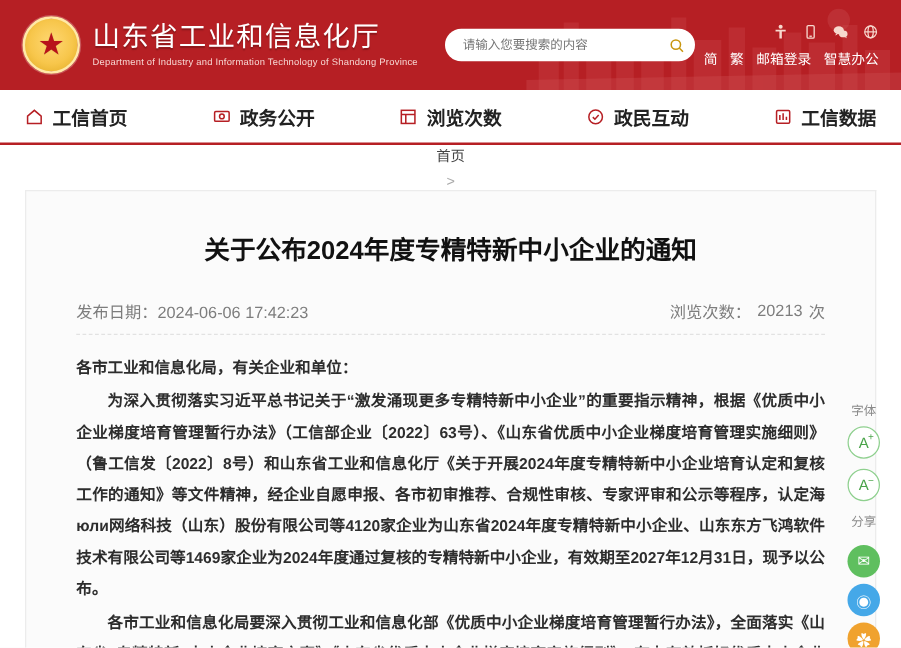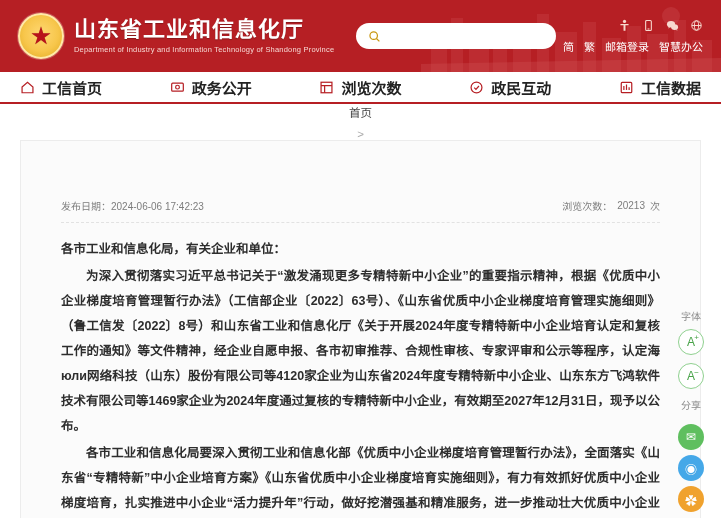--- a/index.html
+++ b/index.html
@@ -47,21 +47,21 @@
   .emblem .star {
     color: #b8121a;
     font-size: 20px;
     line-height: 1;
     text-shadow: 0 0 1px rgba(0,0,0,0.2);
   }
   .site-title-wrap { margin-left: 10px; }
   .site-title-cn {
     color: #fff;
     font-size: 22px;
-    font-weight: bold;
+    font-weight: normal;
     letter-spacing: 1px;
     line-height: 1.1;
     white-space: nowrap;
     text-shadow: 0 1px 1px rgba(0,0,0,0.25);
   }
   .site-title-en {
     color: #f7d7d3;
     font-size: 7.5px;
     letter-spacing: 0.2px;
     margin-top: 3px;
@@ -115,21 +115,21 @@
     gap: 10px;
     align-items: center;
     color: #fff;
     font-size: 11px;
     white-space: nowrap;
   }
   .header-links span { cursor: pointer; }
 
   
   .nav {
-    height: 32px;
+    height: 44px;
     background: #ffffff;
     border-bottom: 2px solid #b61f24;
     display: flex;
     align-items: stretch;
     justify-content: space-between;
     padding: 0 14px;
   }
   .nav-item {
     display: flex;
     align-items: center;
@@ -180,21 +180,21 @@
     text-align: center;
     font-size: 20.5px;
     font-weight: bold;
     color: #111;
     line-height: 1.4;
     margin: 0 0 18px 0;
   }
   .doc-meta {
     display: flex;
     align-items: center;
-    font-size: 10px;
+    font-size: 13px;
     color: #7d7d7d;
     border-bottom: 1px dashed #e2e2e2;
     padding-bottom: 9px;
     margin-bottom: 14px;
     gap: 22px;
     margin-top: 23px;
   }
   .doc-meta .views { margin-left: auto; display: flex; gap: 5px; align-items: center;}
   .doc-meta .views .num { color: #7d7d7d; }
   .doc-body p {
@@ -291,20 +291,21 @@
     <div class="emblem">
       <span class="star">★</span>
     </div>
 
     <div class="site-title-wrap">
       <div class="site-title-cn">山东省工业和信息化厅</div>
       <div class="site-title-en">Department of Industry and Information Technology of Shandong Province</div>
     </div>
 
     <div class="search-box">
+      <input type="text" placeholder="请输入您要搜索的内容" style="">
       <span class="search-icon">
         <svg viewBox="0 0 16 16" width="13" height="13" fill="none" stroke="#c8960f" stroke-width="1.5">
           <circle cx="7" cy="7" r="4.6"></circle>
           <line x1="10.4" y1="10.4" x2="14" y2="14"></line>
         </svg>
       </span>
     </div>
 
     <div class="header-right">
       <div class="header-icons">
@@ -401,20 +402,21 @@
   <span class="sep">&gt;</span>
   <span class="bc-item">政务公开</span>
   <span class="sep">&gt;</span>
   <span class="bc-item">通知公告</span>
   <span class="sep">&gt;</span>
   <span class="bc-item current">通知</span>
 </div>
 
 <div class="content-wrap">
   <div class="card">
+    <h1 class="doc-title">关于公布2024年度专精特新中小企业的通知</h1>
 
     <div class="doc-meta">
       <span>
         <span>发布日期：</span><span>2024-06-06 17:42:23</span>
       </span>
       <span class="views">
         <span>浏览次数：</span>
         <span class="num">20213</span>
         <span>次</span>
       </span>

